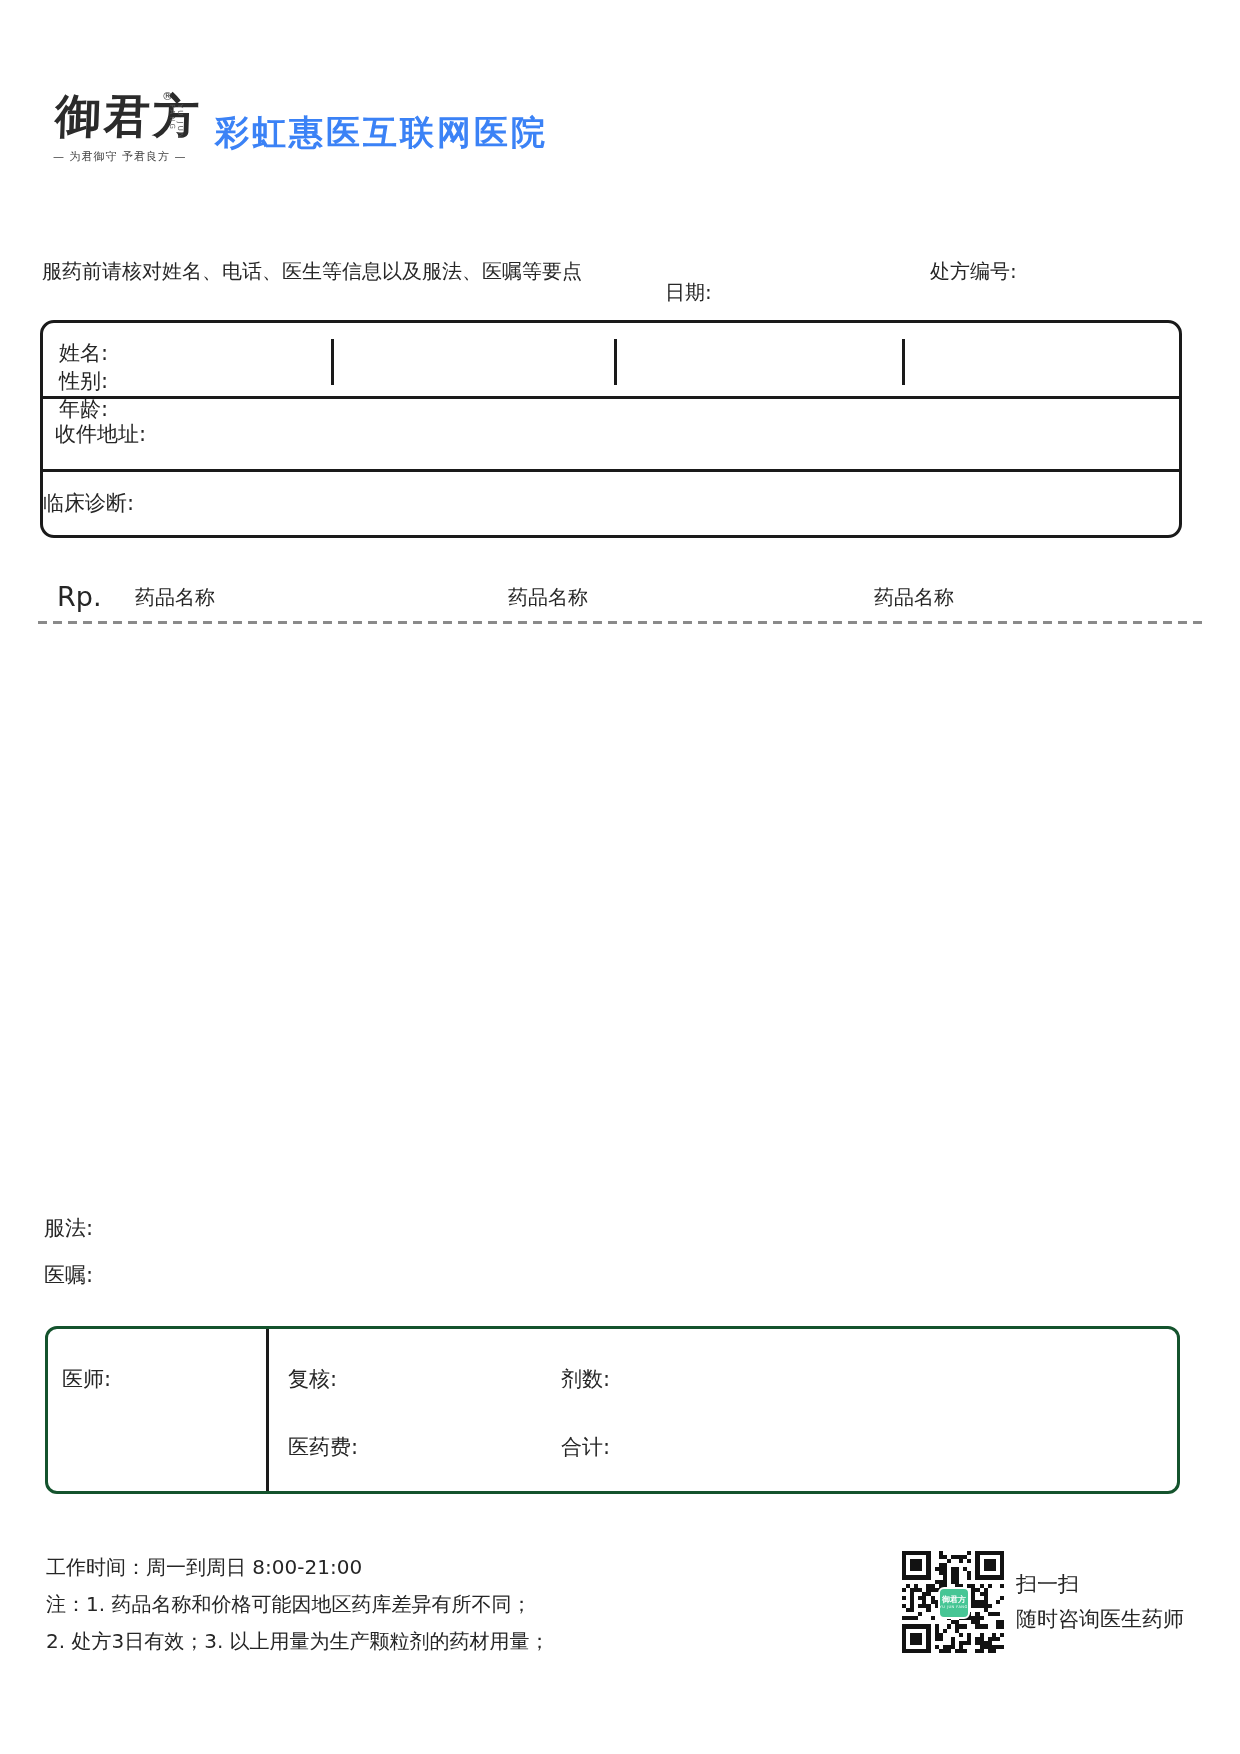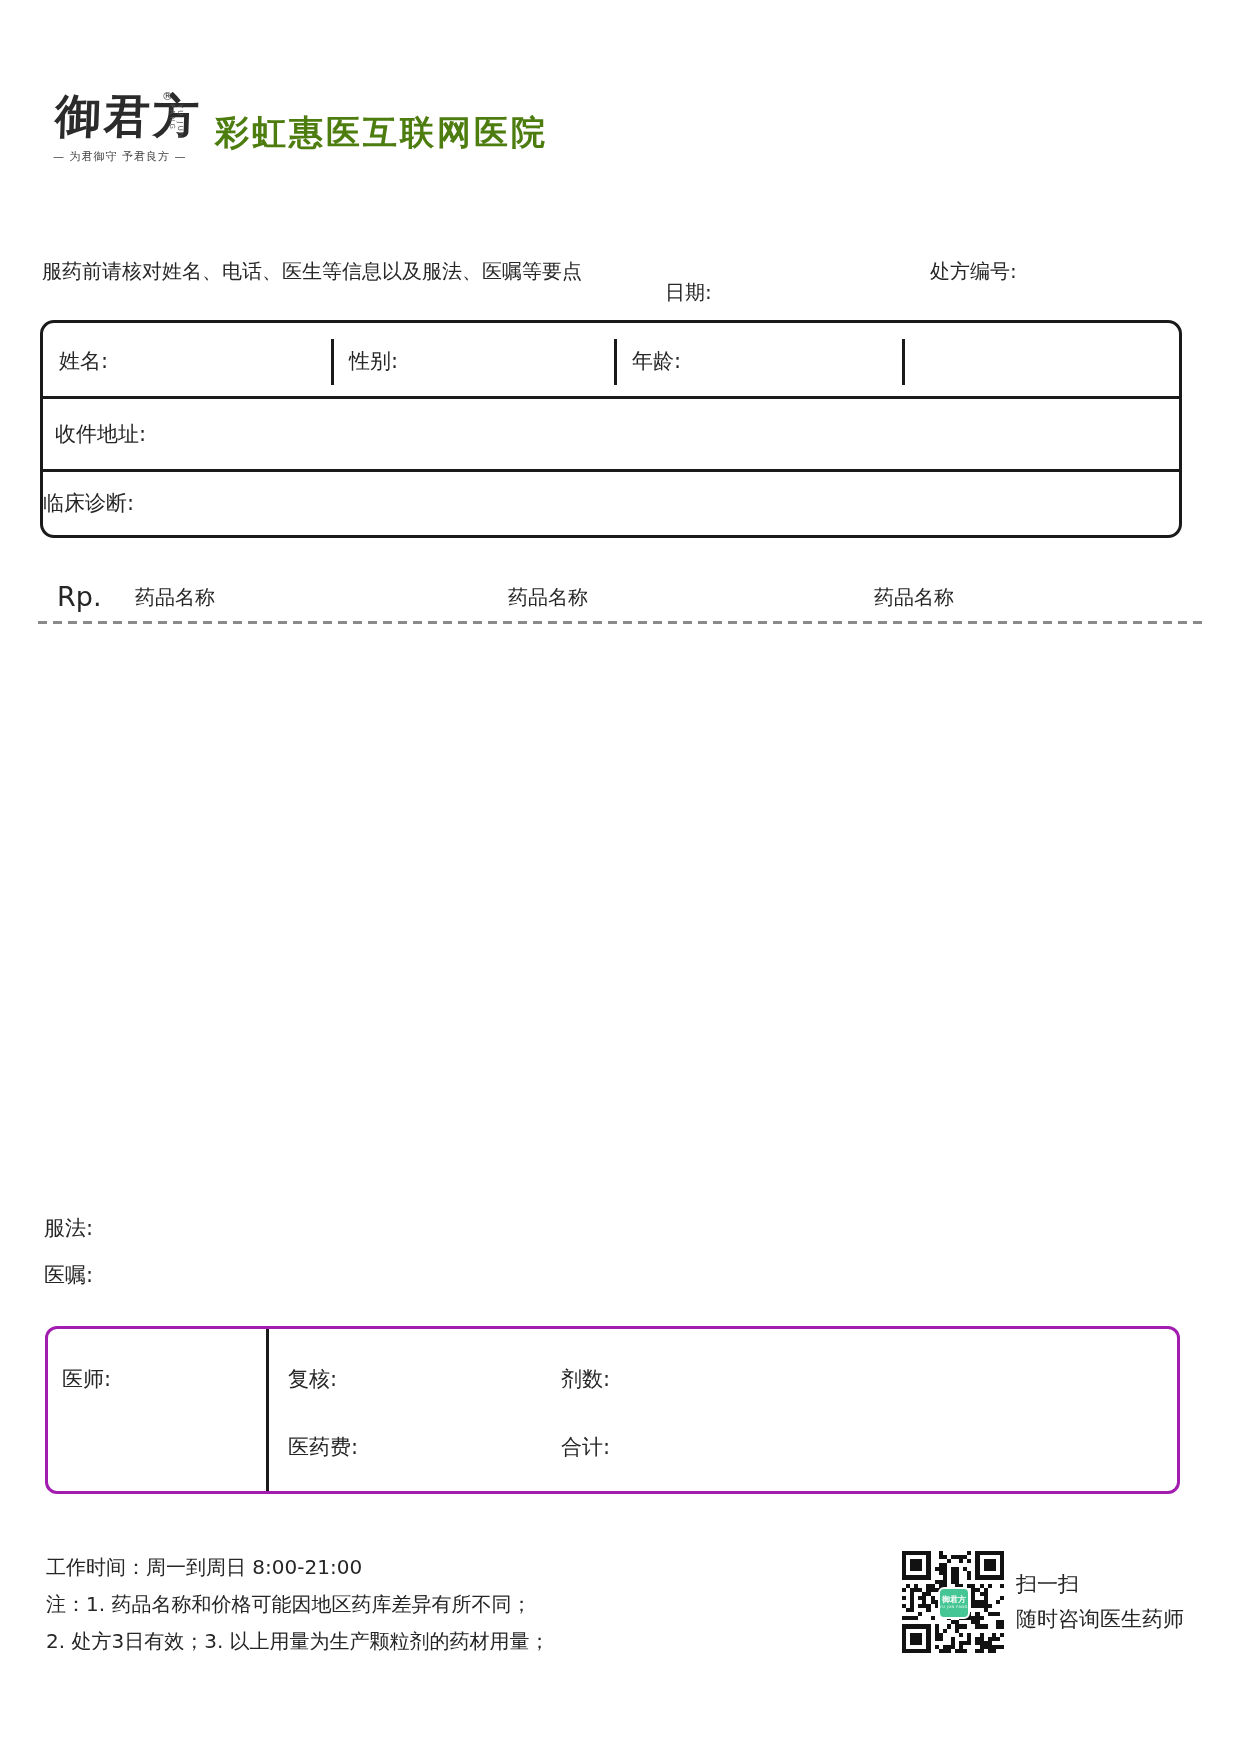--- a/index.html
+++ b/index.html
@@ -31,35 +31,35 @@
     height:44px;
   }
   .logo-tagline{
     left:53px;top:149px;width:170px;
     font-size:11px;letter-spacing:1px;color:#3d3d3d;
     white-space:nowrap;
   }
   .hospital-title{
     left:215px;top:110px;
     font-size:34px;font-weight:900;letter-spacing:3px;
-    color:#4d7c0f;white-space:nowrap;
+    color:#3b82f6;white-space:nowrap;
   }
 
   
   .notice{left:42px;top:258px;font-size:20px;white-space:nowrap;}
   .date-label{left:665px;top:258px;font-size:20px;margin-top:21px;}
   .rxno-label{left:930px;top:258px;font-size:20px;}
 
   
   .patient-box{
     left:40px;top:320px;width:1142px;height:218px;
     border:3px solid #1a1a1a;border-radius:14px;
     box-sizing:border-box;
   }
-  .p-row1{position:absolute;left:0;top:0;width:100%;height:75px;display:flex;}
+  .p-row1{position:absolute;left:0;top:16px;width:100%;height:75px;display:flex;flex-direction:column;}
   .p-cell{display:flex;align-items:center;padding-left:16px;box-sizing:border-box;font-size:21px;}
   .p-cell.c1{width:290px;}
   .p-cell.c2{width:283px;}
   .p-cell.c3{width:288px;}
   .p-cell.c4{flex:1;}
   .v-sep{position:absolute;top:16px;height:46px;width:2.5px;background:#1a1a1a;}
   .v-sep.s1{left:288px;}
   .v-sep.s2{left:571px;}
   .v-sep.s3{left:859px;}
   .h-line{position:absolute;left:0;width:100%;height:2.5px;background:#1a1a1a;}
@@ -79,21 +79,21 @@
     background:repeating-linear-gradient(90deg,#8a8a8a 0 9px,transparent 9px 15px);
   }
 
   
   .usage-label{left:44px;top:1214px;font-size:21px;}
   .advice-label{left:44px;top:1261px;font-size:21px;}
 
   
   .sign-box{
     left:45px;top:1326px;width:1135px;height:168px;
-    border:3px solid #a21caf;border-radius:12px;
+    border:3px solid #14532d;border-radius:12px;
     box-sizing:border-box;
   }
   .sign-divider{position:absolute;left:218px;top:0;bottom:0;width:2.5px;background:#1a1a1a;}
   .sign-label{position:absolute;font-size:21px;white-space:nowrap;}
   .doctor-label{left:14px;top:36px;}
   .review-label{left:240px;top:36px;}
   .doses-label{left:513px;top:36px;}
   .fee-label{left:240px;top:104px;}
   .total-label{left:513px;top:104px;}
 

